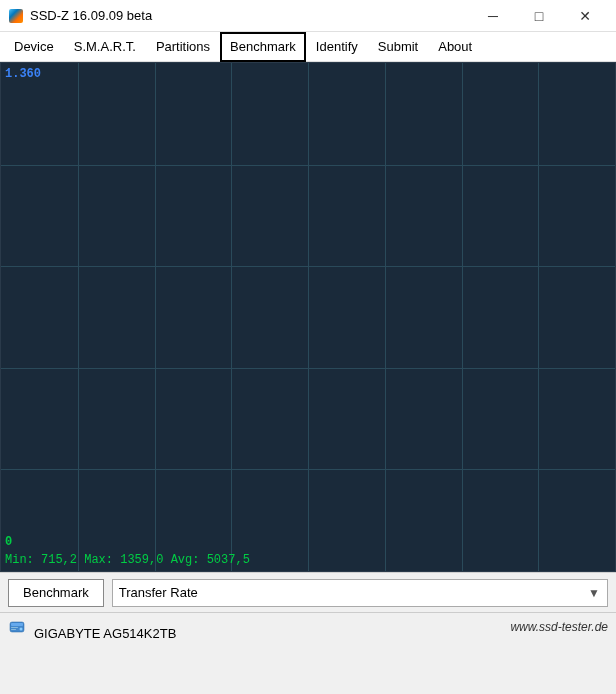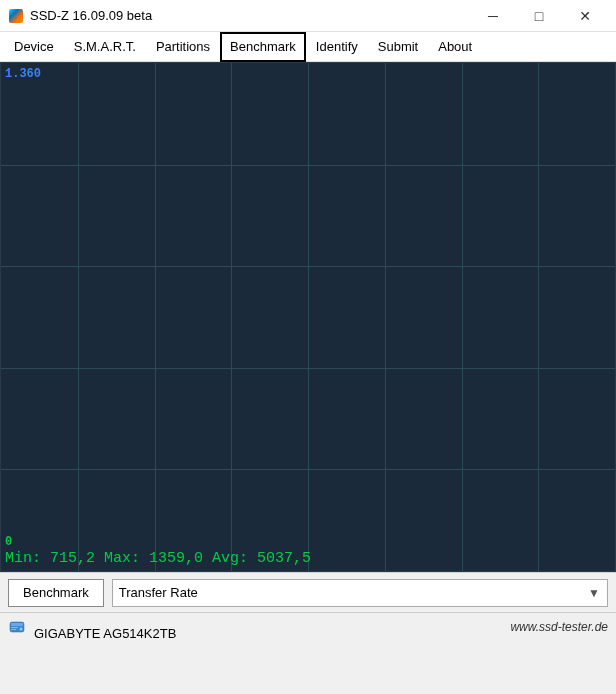--- a/index.html
+++ b/index.html
@@ -139,21 +139,21 @@
       color: #00cc44;
       font-size: 12px;
       font-family: 'Courier New', monospace;
       font-weight: bold;
     }
     .chart-stats {
       position: absolute;
       bottom: 4px;
       left: 4px;
       color: #00cc44;
-      font-size: 15px;
+      font-size: 12px;
       font-family: 'Courier New', monospace;
     }
 
     
     .bottom-controls {
       background: #f0f0f0;
       display: flex;
       align-items: center;
       padding: 6px 8px;
       gap: 8px;

